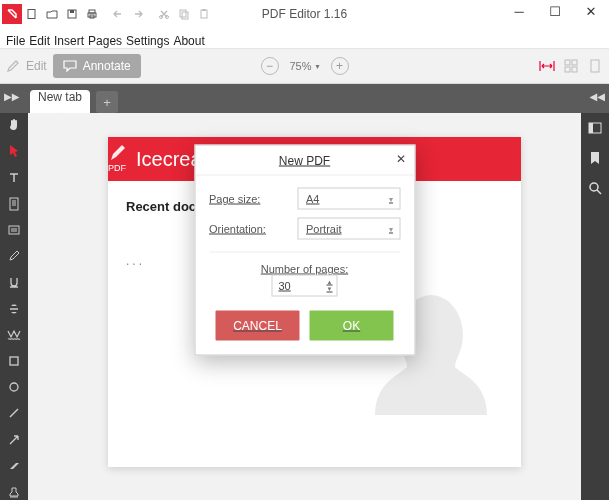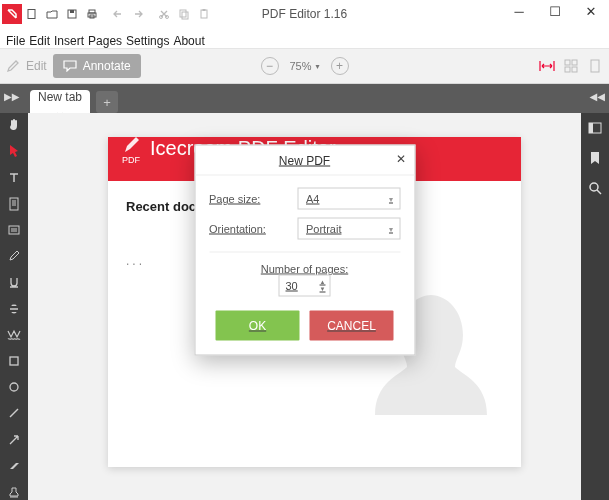--- a/index.html
+++ b/index.html
@@ -39,36 +39,36 @@
   .chevs-r { position:absolute; right:4px; top:7px; color:#ddd; font-size:10px; }
 
   .workarea { position:absolute; top:113px; bottom:0; left:0; right:0; display:flex; background:#f2f2f2; }
   .left-panel { width:28px; background:#3d3d3d; display:flex; flex-direction:column; align-items:center; padding-top:4px; gap:10px; }
   .lp-icon { width:20px; height:20px; display:flex; align-items:center; justify-content:center; color:#ccc; font-size:14px; }
   .right-panel { width:28px; background:#3d3d3d; display:flex; flex-direction:column; align-items:center; padding-top:6px; gap:12px; }
   .rp-icon { width:18px; height:18px; display:flex; align-items:center; justify-content:center; color:#ddd; }
 
   .canvas { flex:1; position:relative; padding: 24px 60px 24px 80px; }
   .page { width: 100%; height: 330px; background:#fff; box-shadow:0 2px 8px rgba(0,0,0,0.15); position:relative; overflow:hidden; }
-  .page-head { height:44px; background:#e62536; color:#fff; display:flex; align-items:flex-start; padding-left:14px; gap:10px; font-size:20px; }
+  .page-head { height:44px; background:#e62536; color:#fff; display:flex; align-items:center; gap:10px; font-size:20px; }
   .page-head .pdf-ico { display:flex; flex-direction:column; align-items:center; font-size:9px; line-height:10px; }
   .page-body { padding: 18px 18px; }
   .recent-label { font-weight:600; font-size:13px; color:#222; }
   .silhouette { position:absolute; right:10px; bottom:10px; width:160px; height:180px; opacity:0.08; }
 
   .dialog { position:absolute; left:50%; top:50%; transform:translate(-50%,-50%); width:221px; background:#fff; border:1px solid #c9c9c9; box-shadow:0 6px 22px rgba(0,0,0,0.28); z-index:10; }
   .dialog-title { height:30px; display:flex; align-items:center; justify-content:center; font-size:12px; color:#333; border-bottom:1px solid #eee; position:relative;text-decoration:underline; }
   .dialog-close { position:absolute; right:8px; top:6px; cursor:pointer; font-size:12px; color:#444; }
   .dialog-body { padding: 10px 14px 14px; font-size:12px; color:#444;text-decoration:underline; }
   .field-row { display:flex; align-items:center; height:26px; gap:8px; margin-bottom:4px; }
   .field-label { width:80px; font-size:11px; color:#555; }
   .field-input { flex:1; height:22px; border:1px solid #d0d0d0; background:#fff; display:flex; align-items:center; padding:0 6px 0 8px; font-size:11px; color:#555; justify-content:space-between; }
   .sep-line { border-top:1px solid #eee; margin: 10px 0; }
   .num-row { display:flex; align-items:center; justify-content:space-between;flex-direction:column; }
-  .num-input { width:52px; height:22px; border:1px solid #d0d0d0; display:flex; align-items:center; justify-content:space-between; padding:0 4px 0 6px; font-size:11px; }
+  .num-input { width:66px; height:22px; border:1px solid #d0d0d0; display:flex; align-items:center; justify-content:space-between; padding:0 4px 0 6px; font-size:11px; }
   .stepper { display:flex; flex-direction:column; gap:0; font-size:6px; color:#777; line-height:7px; }
   .dialog-actions { display:flex; gap:10px; justify-content:center; margin-top:14px; }
   .btn { height:30px; width:84px; display:flex; align-items:center; justify-content:center; color:#fff; font-size:12px; cursor:pointer; border-radius:1px; }
   .btn-cancel { background:#d55b5b; }
   .btn-ok { background:#83c44f; }
 
   svg { display:block; }
 </style>
 </head>
 <body>
@@ -357,21 +357,21 @@
       <div class="field-label" style="width:auto;">Number of pages:</div>
       <div class="num-input">
         <span>30</span>
         <div class="stepper">
             <span>▲</span>
             <span>▼</span>
           </div>
       </div>
     </div>
     <div class="dialog-actions">
+      <div class="btn btn-cancel">
+          <span>CANCEL</span>
+        </div>
       <div class="btn btn-ok">
           <span>OK</span>
         </div>
-      <div class="btn btn-cancel">
-          <span>CANCEL</span>
-        </div>
     </div>
   </div>
 </div>
 
 </body></html>

